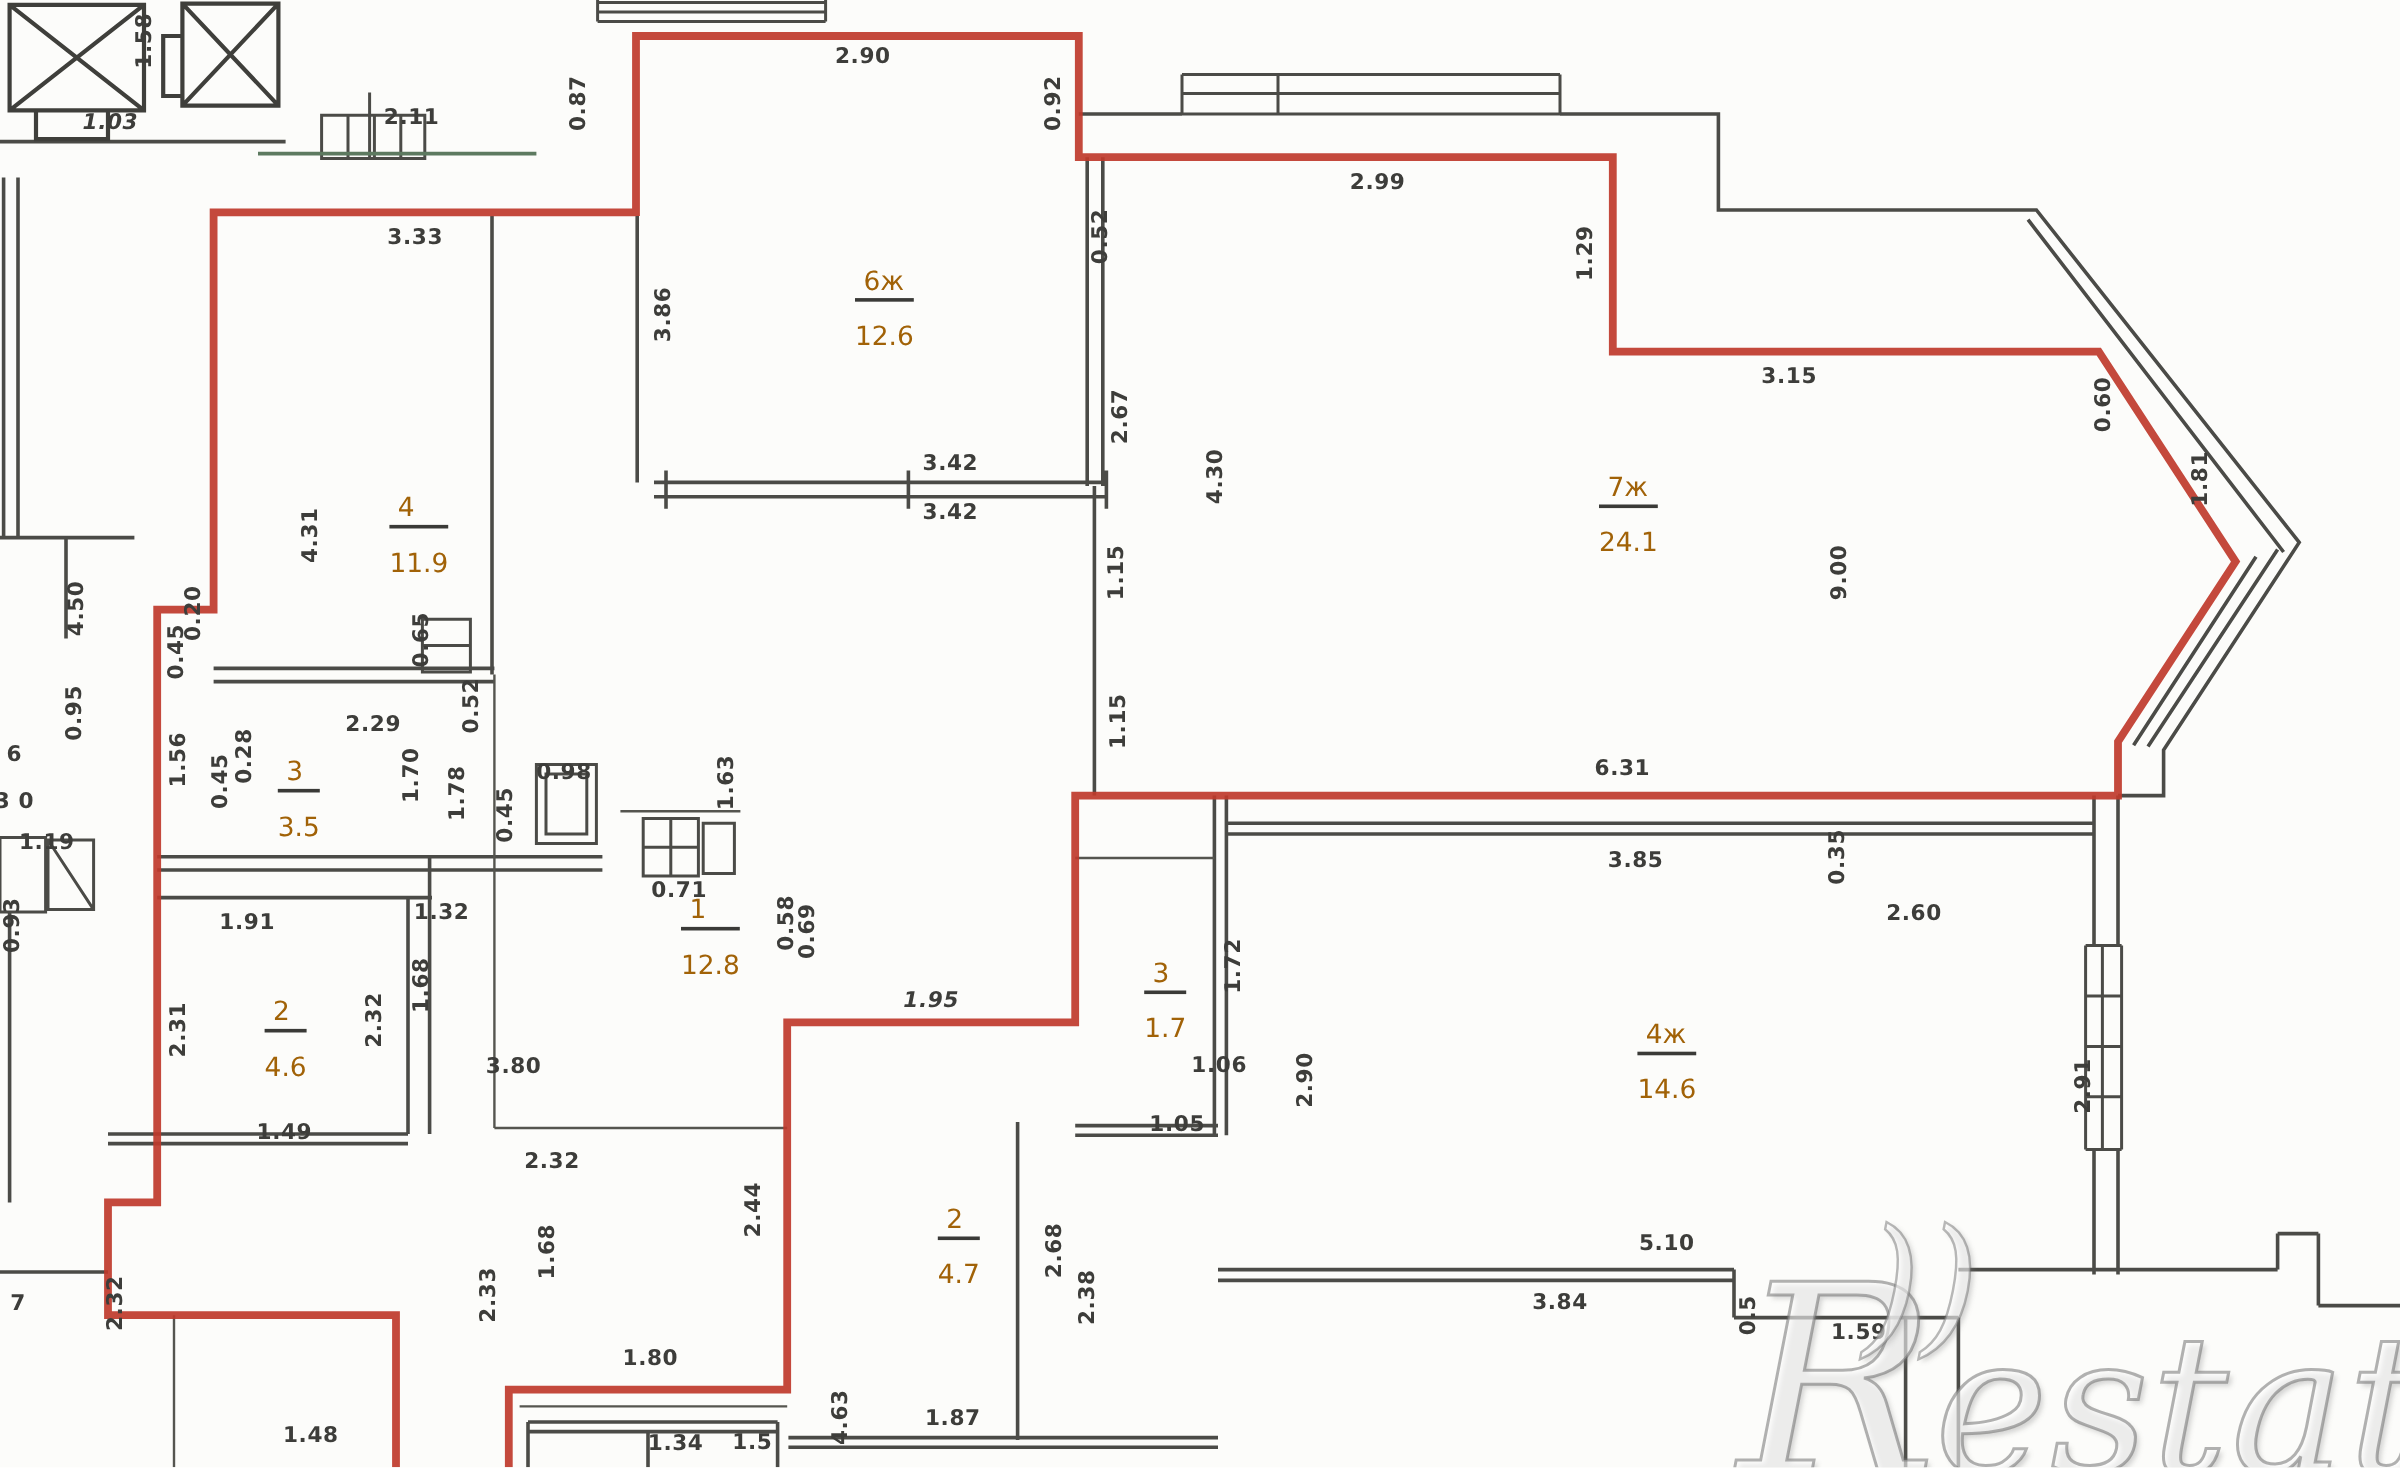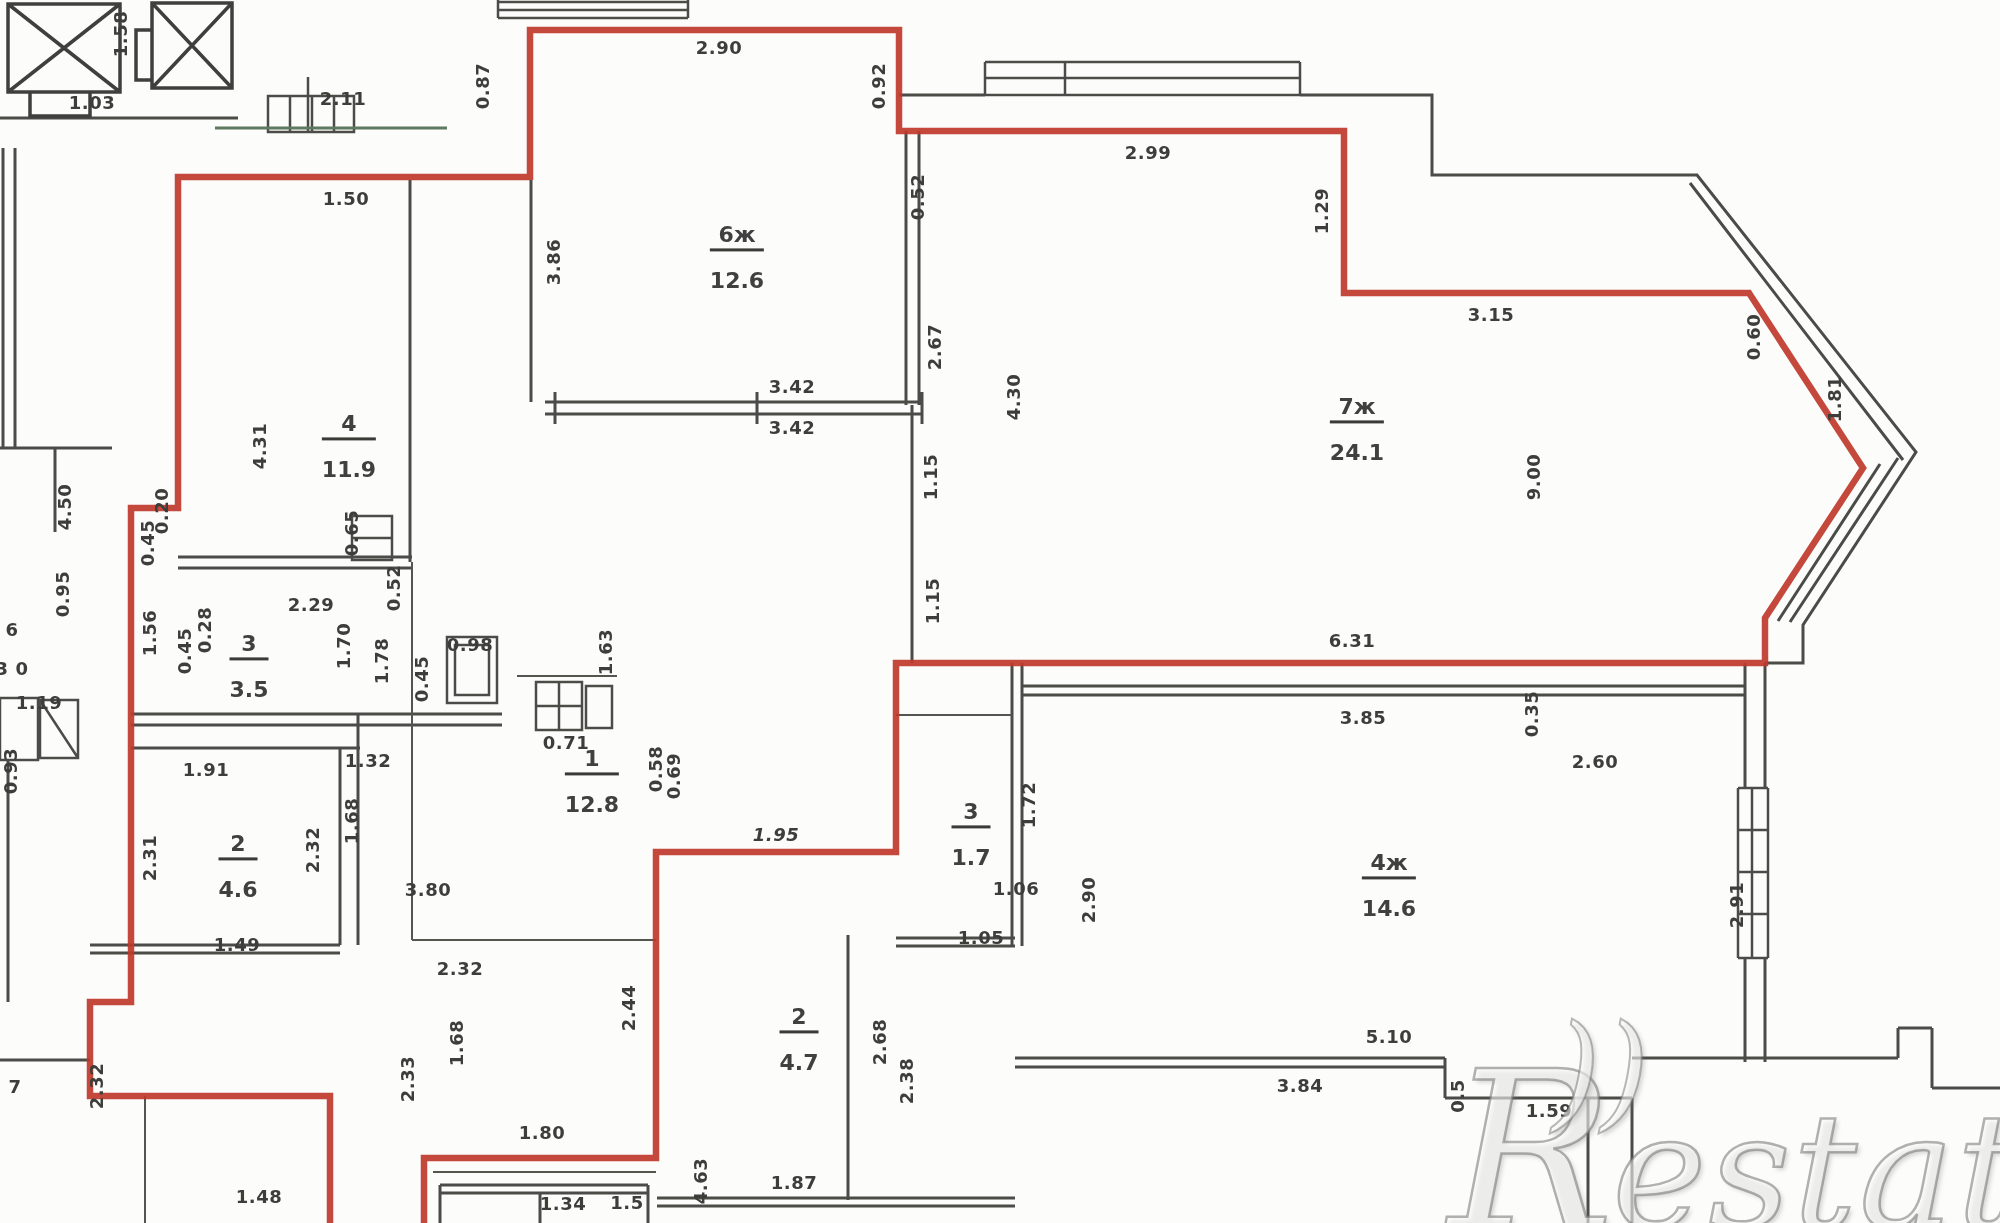--- a/index.html
+++ b/index.html
@@ -9,21 +9,21 @@
   }
   #blurwrap{position:absolute;left:0;top:0;width:2000px;height:1223px;filter:blur(0.55px);}
   #walls{position:absolute;left:0;top:0;}
   .dim{
     position:absolute;transform:translate(-50%,-50%);
     font-size:18px;font-weight:700;color:#3d3d3a;white-space:nowrap;letter-spacing:0.5px;
   }
   .dim.vert{transform:translate(-50%,-50%) rotate(-90deg);}
   .room{
     position:absolute;transform:translate(-50%,-50%);
-    text-align:center;color:#404040;font-weight:700;line-height:1.05;
+    color:#a16207;font-weight:400;line-height:1.05;
   }
   .room .num{font-size:22px;padding:0 7px 2px;border-bottom:3px solid #3a3a37;}
   .room .area{font-size:22px;padding-top:18px;}
   .wm{
     position:absolute;font-family:"DejaVu Serif",serif;font-style:italic;
     color:rgba(255,255,255,0.55);
     -webkit-text-stroke:2.5px rgba(115,115,115,0.55);
     text-shadow:3px 3px 4px rgba(120,120,120,0.30);
     line-height:1;user-select:none;
   }
@@ -106,22 +106,22 @@
       <path fill="none" stroke="#bf3a2b" stroke-width="6.5" opacity="0.92" d="M530,180 L530,30 L899,30 L899,131 L1344,131 L1344,293 L1749,293
                L1863,468 L1765,618 L1765,663 L896,663 L896,852 L656,852
                L656,1158 L424,1158 L424,1223
                M530,177 L178,177 L178,508 L131,508 L131,1002 L90,1002
                L90,1096 L330,1096 L330,1223"></path>
     </svg>
 
     <div id="labels">
         <div class="dim" style="left: 343px; top: 98px; text-align: right;">2.11</div>
         <div class="dim vert" style="left: 120px; top: 34px;">1.58</div>
-        <div class="dim" style="left: 92px; top: 102px;">1.03</div>
-        <div class="dim" style="left: 346px; top: 198px;">1.50</div>
+        <div class="dim" style="left: 92px; top: 102px; font-style: italic;">1.03</div>
+        <div class="dim" style="left: 346px; top: 198px;">3.33</div>
         <div class="dim vert" style="left: 482px; top: 86px;">0.87</div>
         <div class="dim" style="left: 719px; top: 47px;">2.90</div>
         <div class="dim vert" style="left: 878px; top: 86px;">0.92</div>
         <div class="dim vert" style="left: 917px; top: 197px;">0.52</div>
         <div class="dim" style="left: 1148px; top: 152px;">2.99</div>
         <div class="dim vert" style="left: 1321px; top: 211px;">1.29</div>
         <div class="dim" style="left: 1491px; top: 314px;">3.15</div>
         <div class="dim vert" style="left: 1753px; top: 337px;">0.60</div>
         <div class="dim vert" style="left: 1834px; top: 399px;">1.81</div>
         <div class="dim vert" style="left: 553px; top: 262px;">3.86</div>

